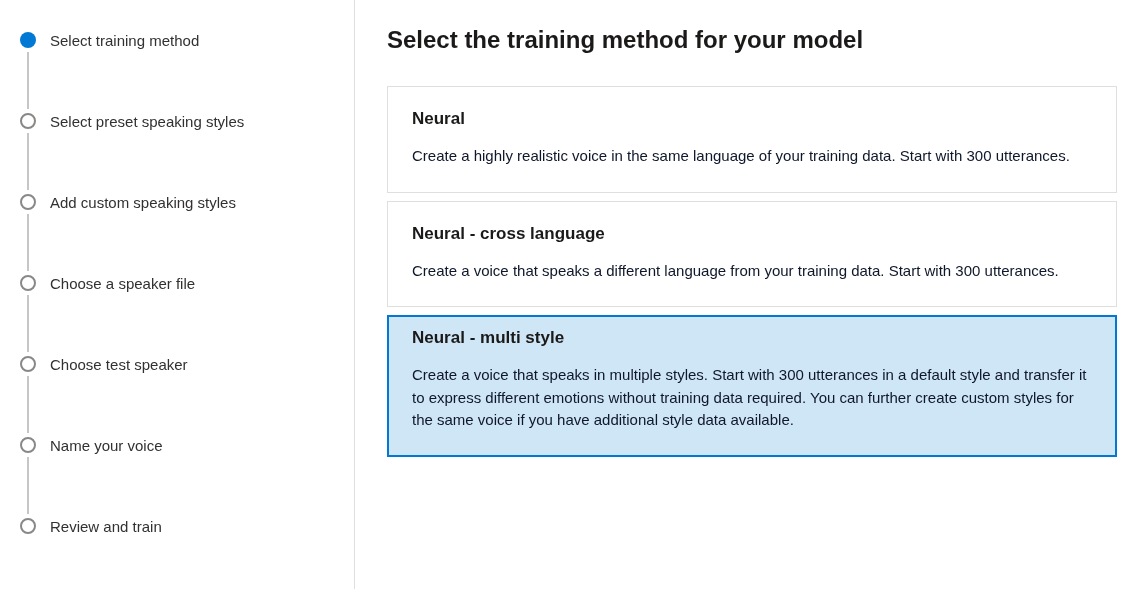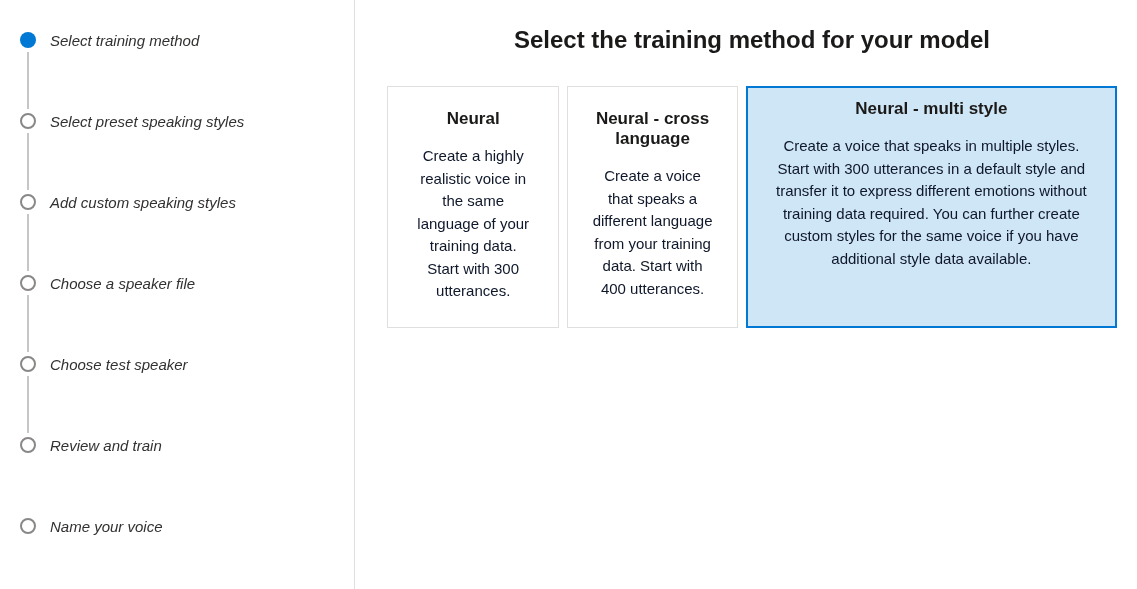--- a/index.html
+++ b/index.html
@@ -18,21 +18,20 @@
     }
     .sidebar {
       width: 355px;
       padding: 28px 20px 20px 20px;
       border-right: 1px solid #e1dfdd;
       position: relative;
     }
     .steps {
       list-style: none;
       position: relative;
-      font-style: italic;
     }
     .step {
       display: flex;
       align-items: center;
       position: relative;
       height: 24px;
       margin-bottom: 57px;
       cursor: pointer;
     }
     .step:last-child {
@@ -63,31 +62,30 @@
       background: #ffffff;
       border: 2px solid #8a8886;
     }
     .step-label {
       font-size: 15px;
       color: #323130;
     }
     .main {
       flex: 1;
       padding: 26px 20px 20px 32px;
-      text-align: center;
     }
     .page-title {
       font-size: 24px;
       font-weight: 600;
       color: #1b1a19;
       margin-bottom: 32px;
     }
     .options {
       display: flex;
-      flex-direction: row;
+      flex-direction: column;
       gap: 8px;
     }
     .option-card {
       border: 1px solid #e1dfdd;
       background: #ffffff;
       padding: 22px 24px 24px 24px;
       cursor: pointer;
     }
     .option-card.selected {
       background: #cfe6f7;
@@ -131,40 +129,40 @@
       <span class="step-label">Choose a speaker file</span>
       <span class="step-connector"></span>
     </li>
     <li class="step">
       <span class="step-indicator pending"></span>
       <span class="step-label">Choose test speaker</span>
       <span class="step-connector"></span>
     </li>
     <li class="step">
       <span class="step-indicator pending"></span>
-      <span class="step-label">Review and train</span>
-
+      <span class="step-label">Name your voice</span>
+      <span class="step-connector"></span>
     </li>
     <li class="step">
       <span class="step-indicator pending"></span>
-      <span class="step-label">Name your voice</span>
-      <span class="step-connector"></span>
+      <span class="step-label">Review and train</span>
+
     </li>
   </ul>
 </div>
 
 <div class="main">
   <h1 class="page-title">Select the training method for your model</h1>
   <div class="options">
     <div class="option-card">
       <div class="option-title">Neural</div>
       <div class="option-desc">Create a highly realistic voice in the same language of your training data. Start with 300 utterances.</div>
     </div>
     <div class="option-card">
       <div class="option-title">Neural - cross language</div>
-      <div class="option-desc">Create a voice that speaks a different language from your training data. Start with 400 utterances.</div>
+      <div class="option-desc">Create a voice that speaks a different language from your training data. Start with 300 utterances.</div>
     </div>
     <div class="option-card selected">
       <div class="option-title">Neural - multi style</div>
       <div class="option-desc">Create a voice that speaks in multiple styles. Start with 300 utterances in a default style and transfer it to express different emotions without training data required. You can further create custom styles for the same voice if you have additional style data available.</div>
     </div>
   </div>
 </div>
 
 </body></html>

